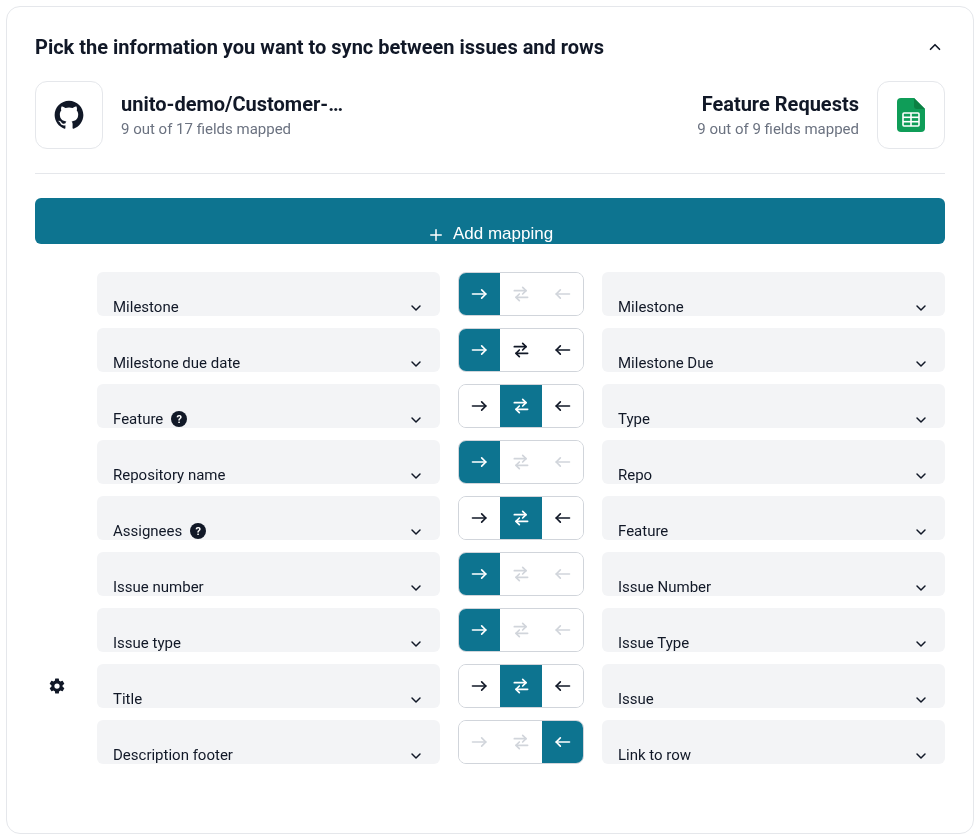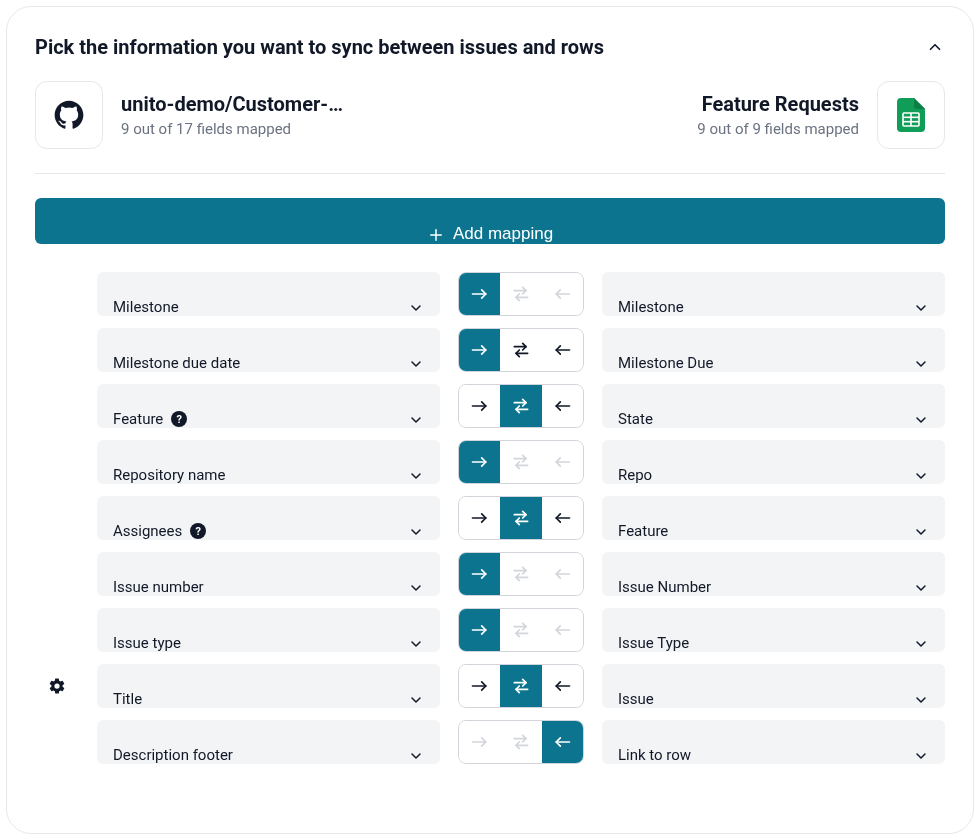--- a/index.html
+++ b/index.html
@@ -5,21 +5,21 @@
   * { box-sizing: border-box; margin: 0; padding: 0; }
   body {
     font-family: -apple-system, BlinkMacSystemFont, "Segoe UI", Roboto, Helvetica, Arial, sans-serif;
     background: #fff;
     width: 980px;
     height: 840px;
     overflow: hidden;
   }
   .card {
     border: 1px solid #e5e7eb;
-    border-radius: 25px;
+    border-radius: 14px;
     margin: 6px;
     padding: 28px 28px 16px 28px;
     width: 968px;
     height: 828px;
   }
   .header-row {
     display: flex;
     justify-content: space-between;
     align-items: center;
     margin-bottom: 22px;
@@ -288,21 +288,21 @@
           </button>
           <button class="dir-btn">
             <svg width="20" height="16" viewBox="0 0 24 16" fill="none" stroke="#111827" stroke-width="2" stroke-linecap="round" stroke-linejoin="round">
               <line x1="21" y1="8" x2="5" y2="8"></line>
               <polyline points="10 3 5 8 10 13"></polyline>
             </svg>
           </button>
         </div>
         <div class="field-pill">
           <span class="field-label">
-            <span>State</span>
+            <span>Type</span>
           </span>
           <svg class="chev-down" width="16" height="16" viewBox="0 0 24 24" fill="none" stroke="#111827" stroke-width="2.2" stroke-linecap="round" stroke-linejoin="round">
             <polyline points="6 9 12 15 18 9"></polyline>
           </svg>
         </div>
       </div>
       <div class="mapping-row">
         <div class="gear-slot"></div>
         <div class="field-pill">
           <span class="field-label">

